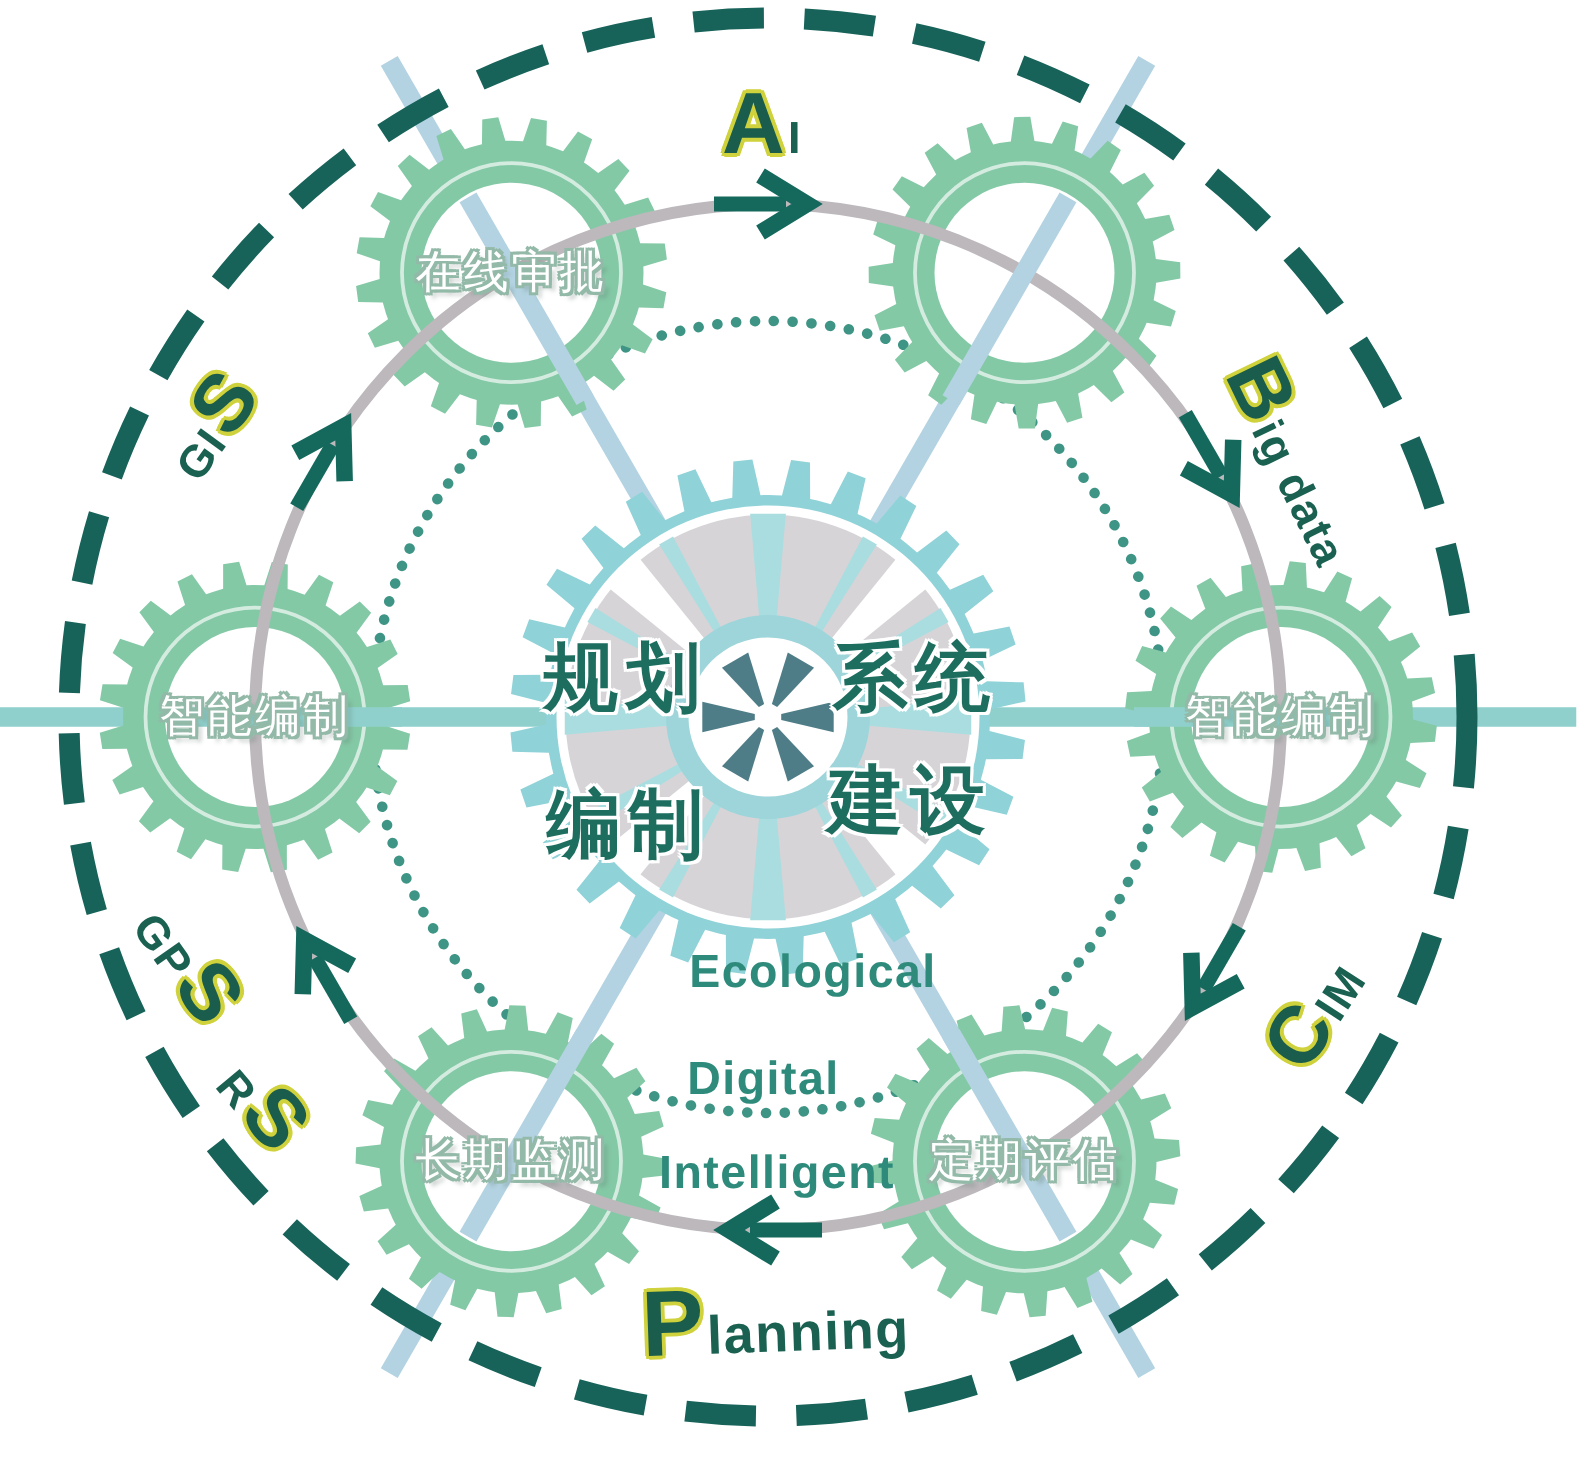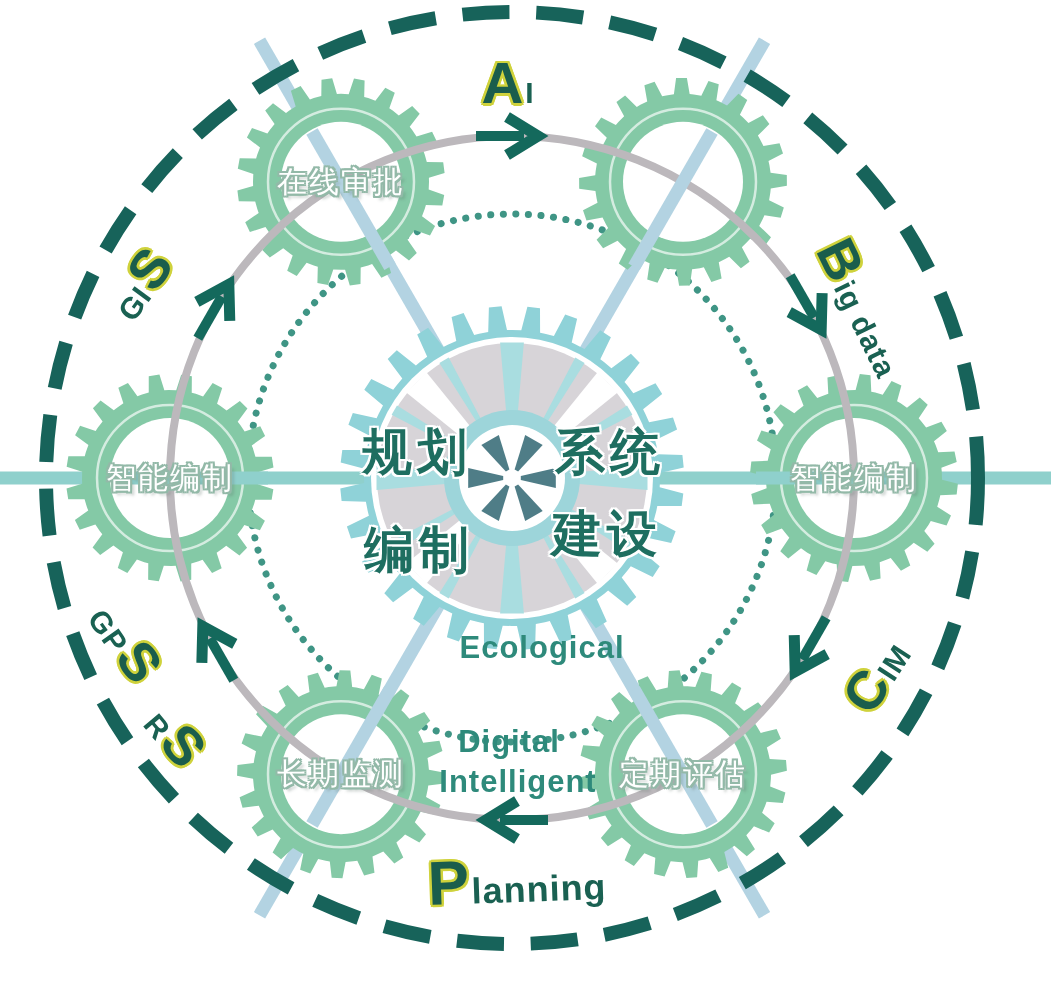--- a/index.html
+++ b/index.html
@@ -59,21 +59,21 @@
   #lbl-gis       {left:139px;top:283px;transform:translate(-50%,-50%) rotate(-54deg);}
   #lbl-gps       {left:126px;top:642px;transform:translate(-50%,-50%) rotate(55deg);}
   #lbl-rs        {left:176px;top:736px;transform:translate(-50%,-50%) rotate(50deg);}
 
   
   .inner-label{
     position:absolute;z-index:3;transform:translate(-50%,-50%);
     font-size:31px;font-weight:600;color:#2e8a7b;letter-spacing:1px;white-space:nowrap;
   }
   #lbl-ecological {left:506px;top:648px;margin-left:36px;}
-  #lbl-digital    {left:509px;top:719px;margin-top:23px;}
+  #lbl-digital    {left:509px;top:719px;}
   #lbl-intelligent{left:518px;top:782px;}
 </style>
 </head>
 <body>
 
 <div id="stage">
 
   <svg id="diagram-svg" width="1051" height="984" viewBox="0 0 1051 984">
       <circle cx="512" cy="478" r="264" fill="none" stroke="#3f9585" stroke-width="7" stroke-linecap="round" stroke-dasharray="0.1 12.5"></circle>
       <g>

